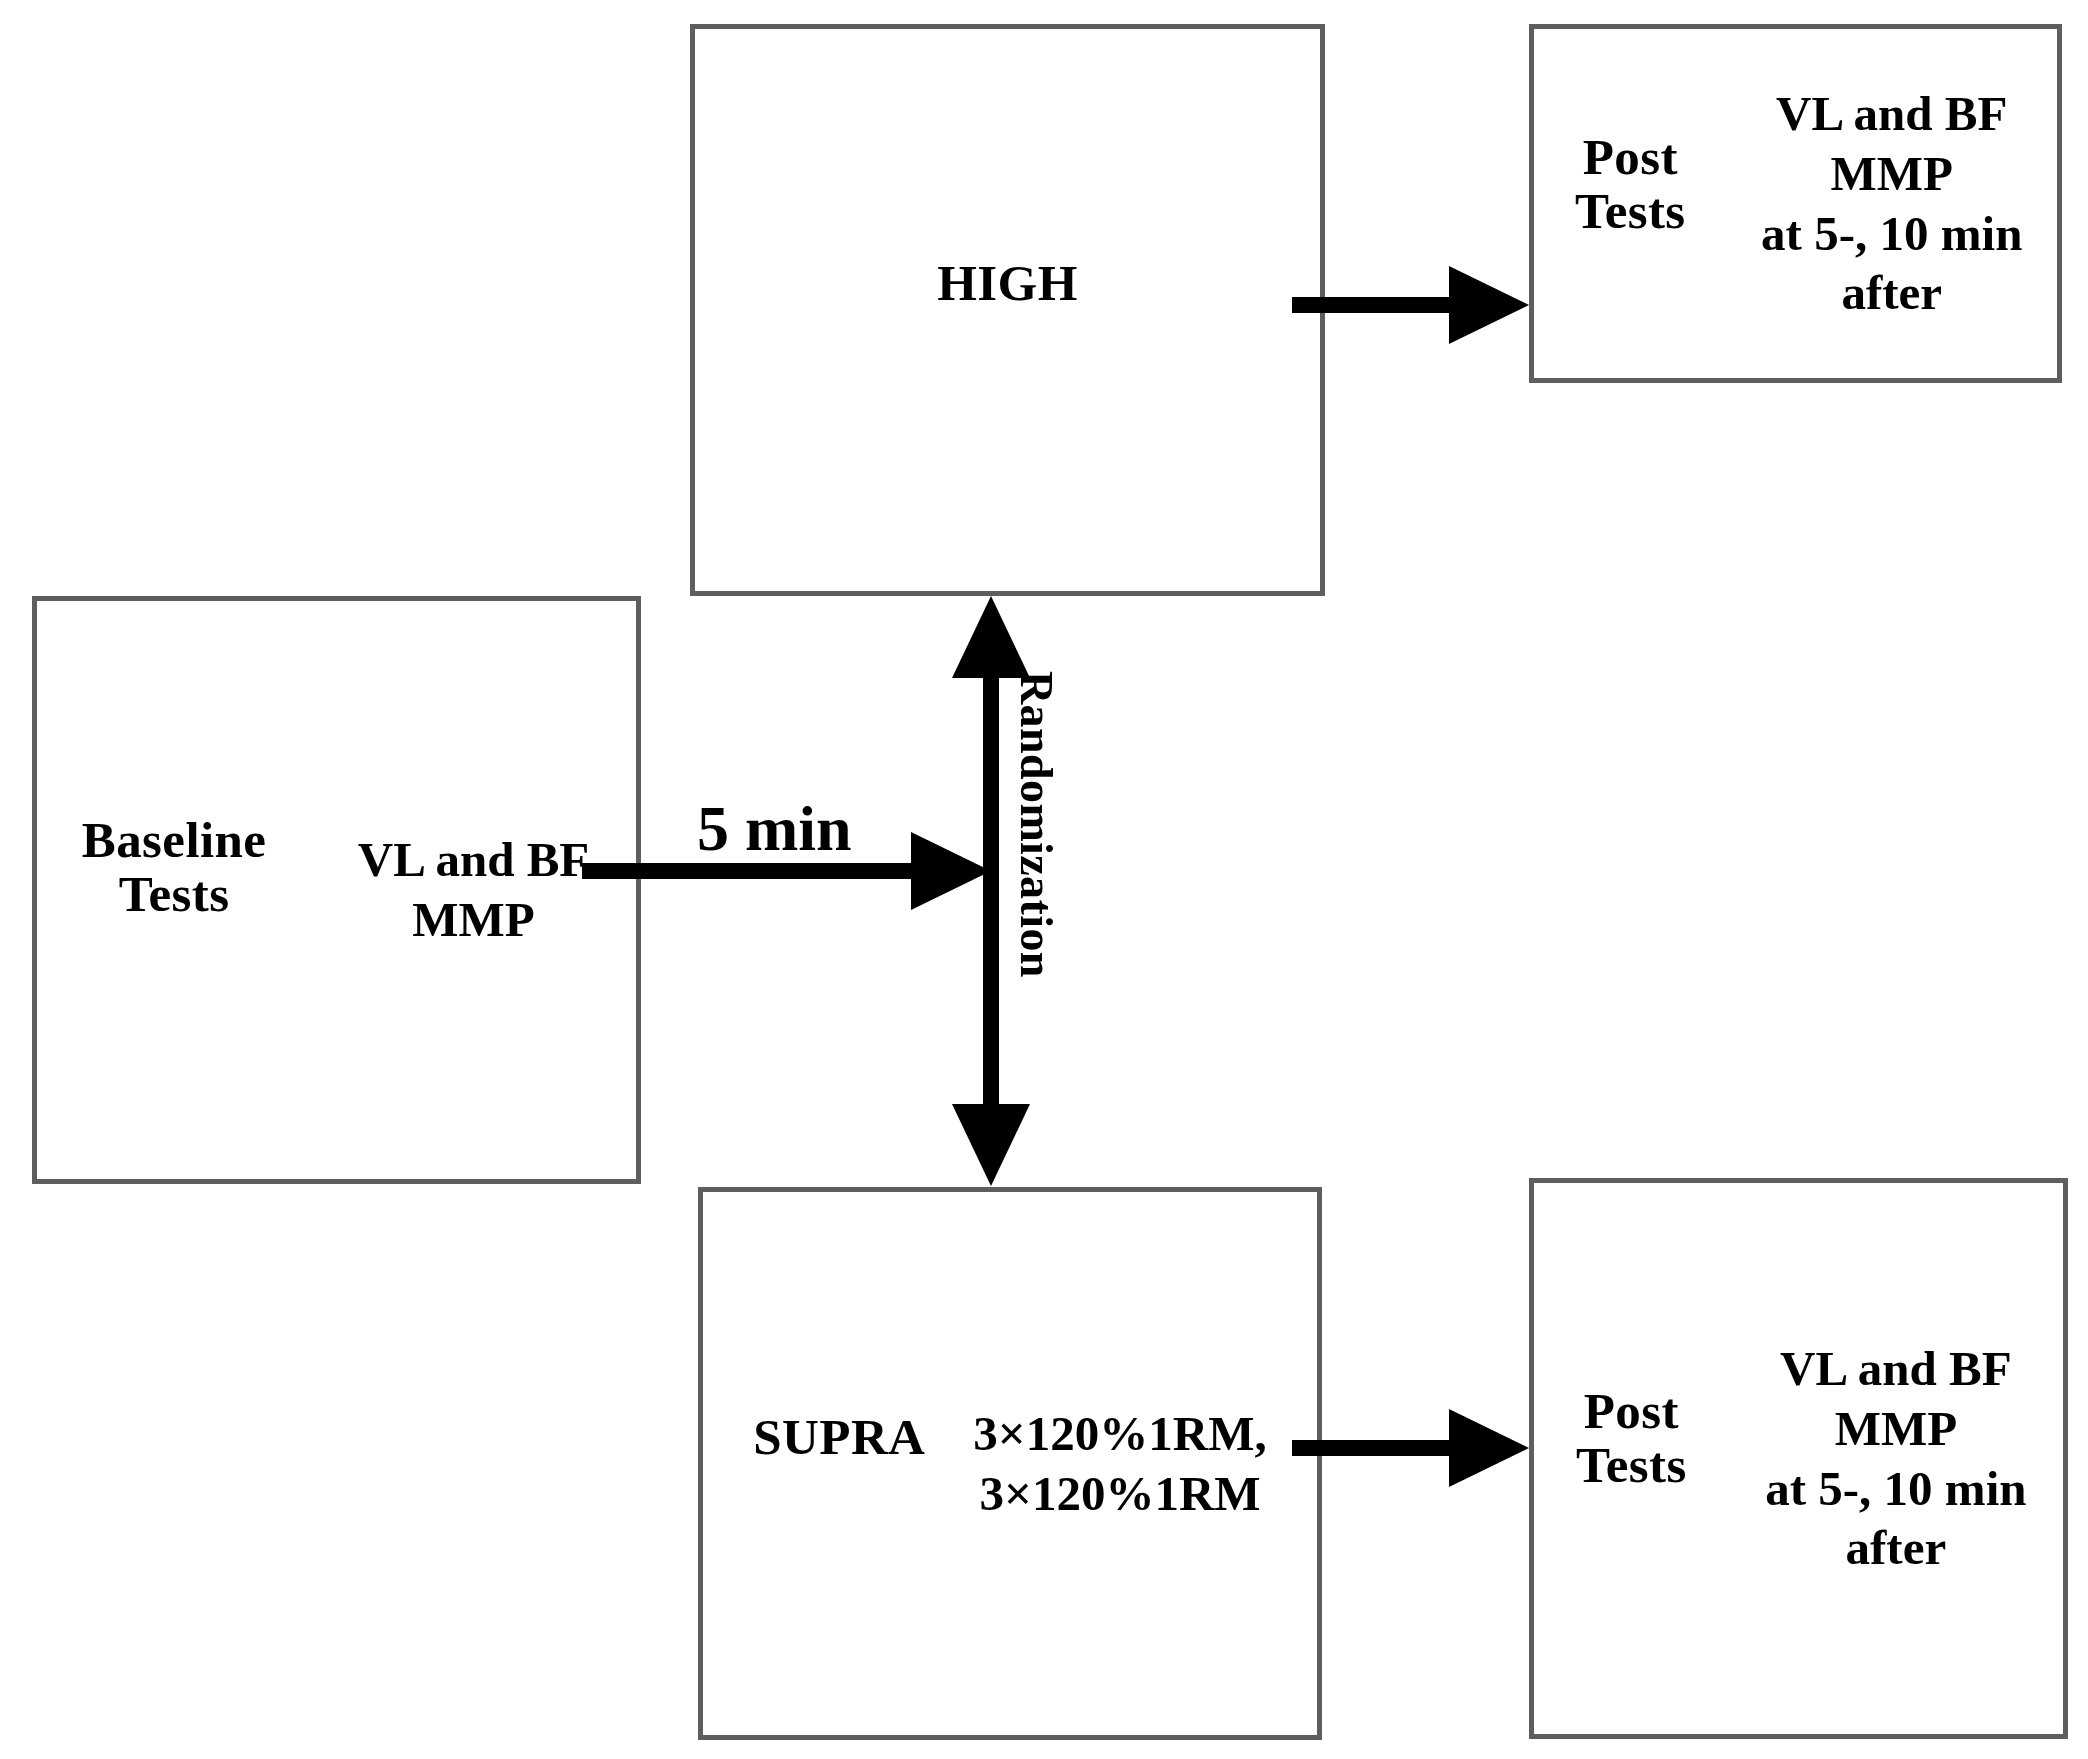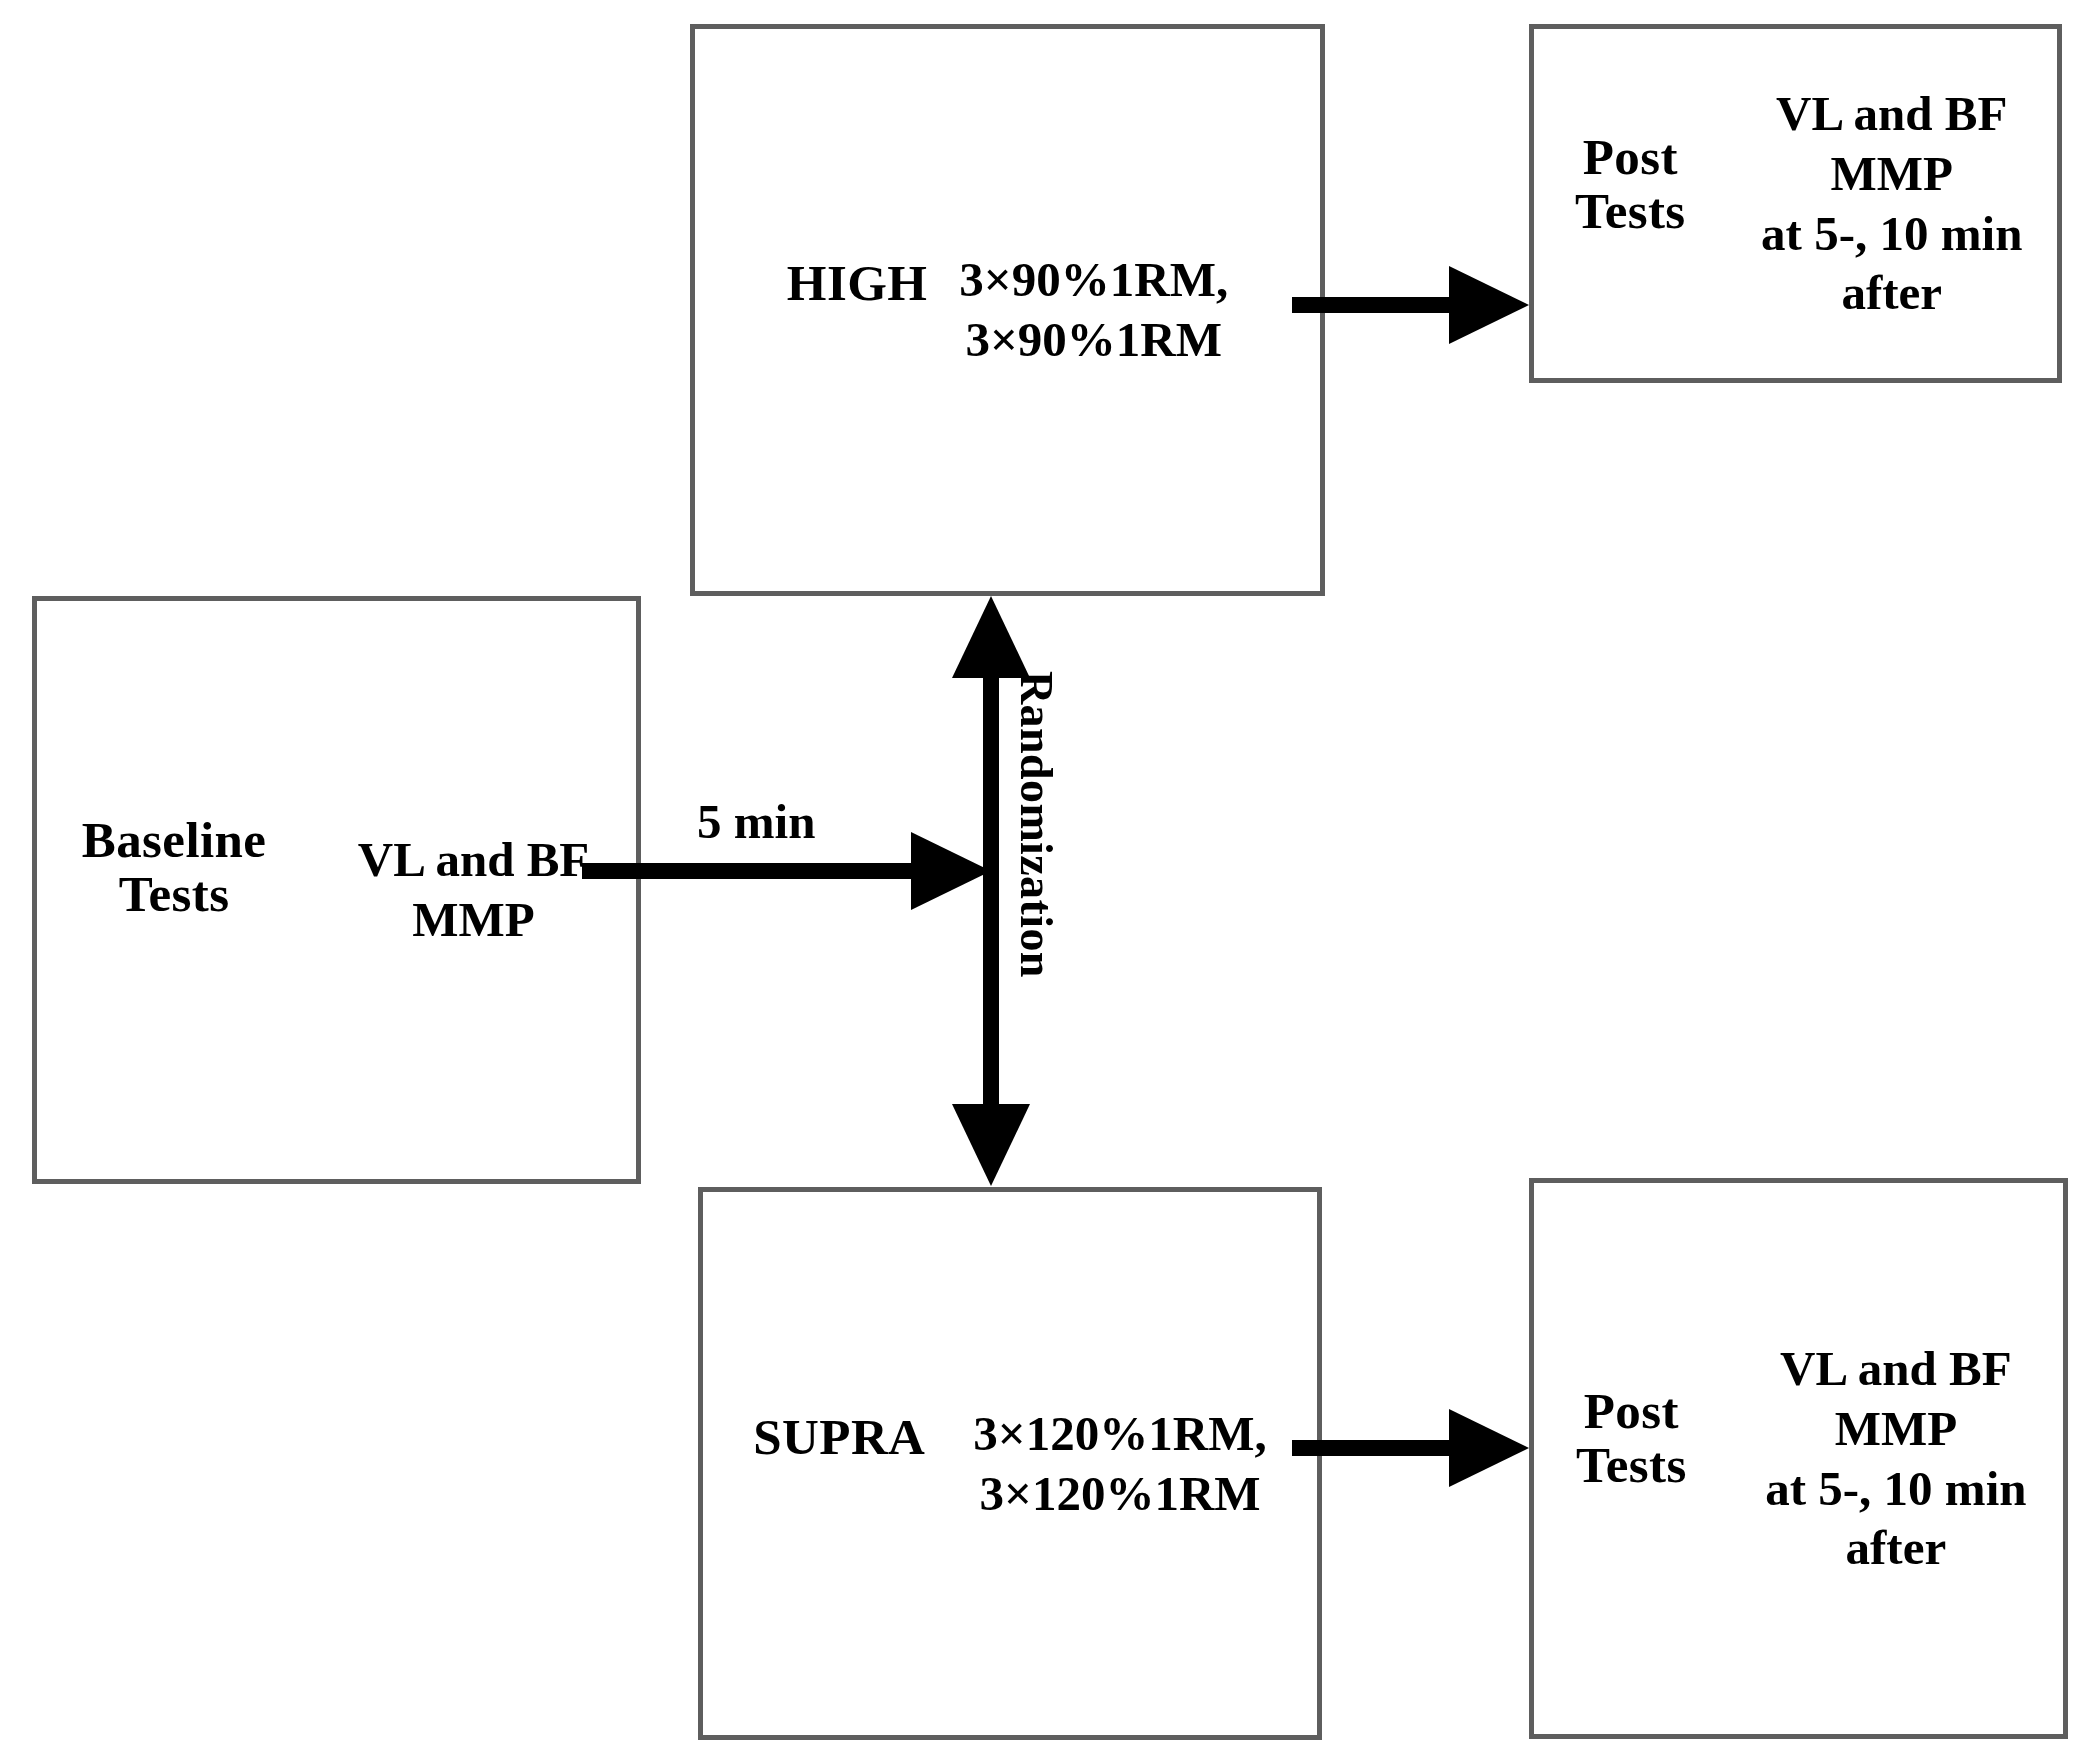--- a/index.html
+++ b/index.html
@@ -110,21 +110,21 @@
     height: 0;
     border-left: 39px solid transparent;
     border-right: 39px solid transparent;
     border-top: 82px solid #000000;
   }
 
   
   .edge-label {
     position: absolute;
     font-weight: bold;
-    font-size: 49px;
+    font-size: 64px;
     line-height: 1;
     white-space: nowrap;
   }
   #label-5min { left: 697px; top: 797px; }
 
   #label-randomization {
     left: 1059px;
     top: 671px;
     transform-origin: left top;
     transform: rotate(90deg);
@@ -133,22 +133,20 @@
     letter-spacing: 0.4px;
   }
 </style>
 </head>
 <body>
 
 <div id="canvas">
 
   <div class="node" id="box-high">
     <div class="title">HIGH</div>
-    <div class="body">3×90%1RM,
-3×90%1RM</div>
   </div>
 
   <div class="node" id="box-post-high">
     <div class="title">Post Tests</div>
     <div class="body">VL and BF MMP
 at 5-, 10 min after</div>
   </div>
 
   <div class="node" id="box-baseline">
     <div class="title">Baseline Tests</div>

